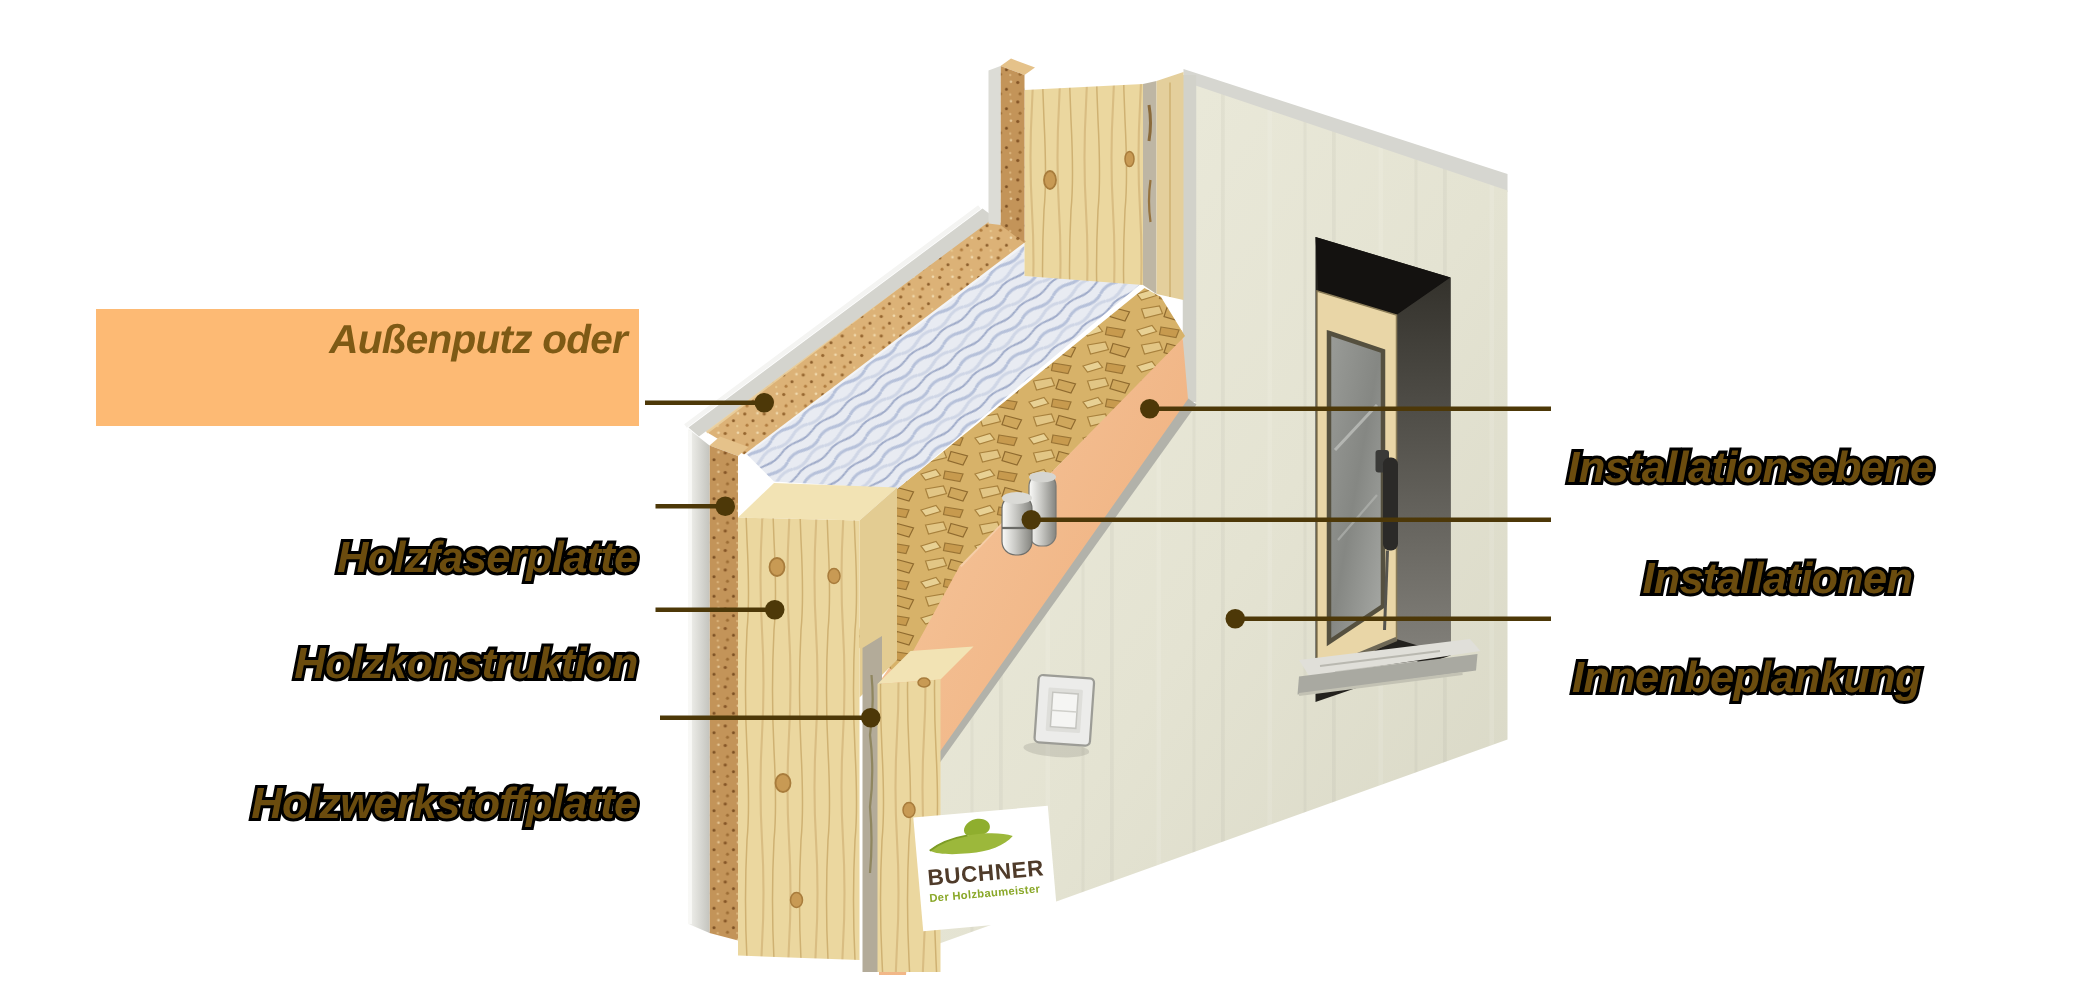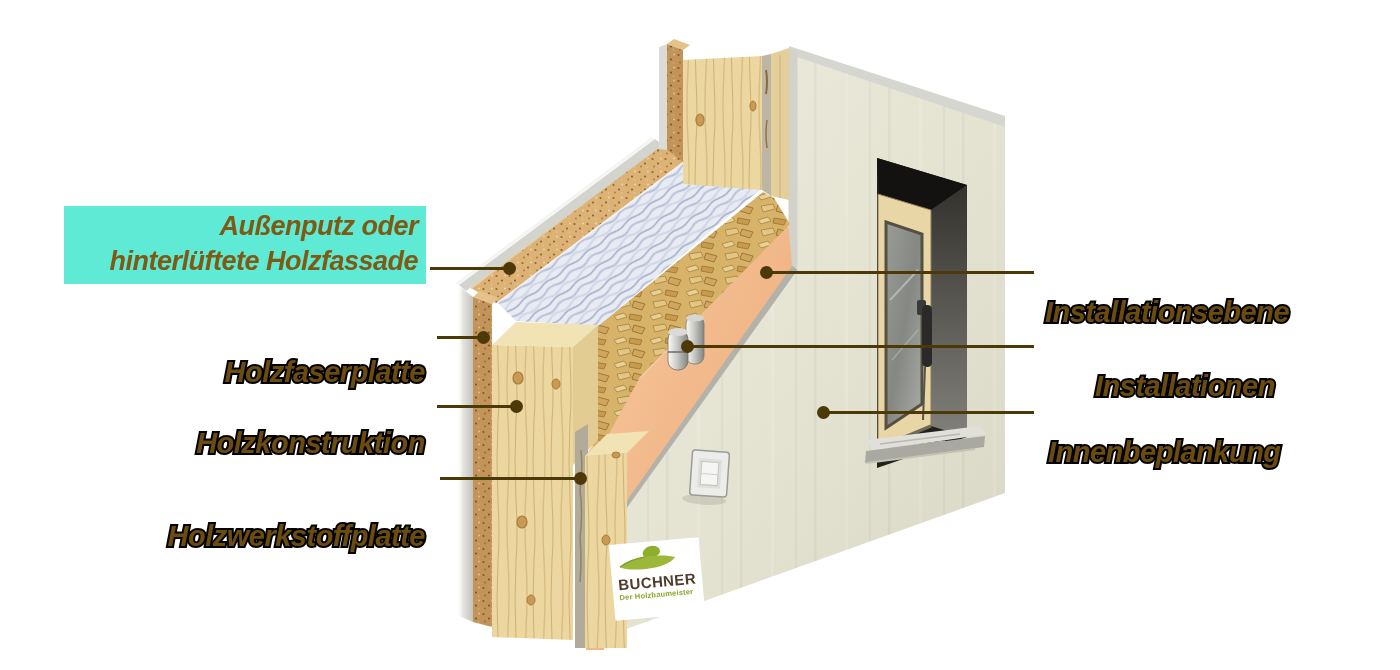--- a/index.html
+++ b/index.html
@@ -8,21 +8,21 @@
   #art{position:absolute;left:0;top:0;width:1400px;height:670px;}
 
   
   .lbl{position:absolute;white-space:nowrap;font:italic 700 29px "Liberation Sans",sans-serif;
        color:#6b4c0e;letter-spacing:-0.5px;margin-top:39px;}
   .lbl .under{position:absolute;left:0;top:0;color:#000;-webkit-text-stroke:4px #000;z-index:0;}
   .lbl .over{position:relative;z-index:1;}
   .lbl-right{text-align:left;}
   .lbl-left{text-align:left;}
 
-  .lbl-box{position:absolute;left:64px;top:206px;width:354px;height:75px;background:#5eead4;
+  .lbl-box{position:absolute;left:64px;top:206px;width:354px;height:75px;background:#fdba74;
            text-align:right;padding:3px 8px 0 0;font:italic 700 27px "Liberation Sans",sans-serif;
            color:#7e5a15;line-height:35px;letter-spacing:-0.5px;}
 
   
   .line{position:absolute;height:3px;background:#4d3808;z-index:5;}
   .dot{position:absolute;width:13px;height:13px;border-radius:50%;background:#4d3808;z-index:5;}
 
   
   .logo{position:absolute;left:612px;top:541px;width:90px;height:76px;background:#fff;
         transform:rotate(-5deg);z-index:4;padding:4px 0 0 6px;box-sizing:border-box;}
@@ -236,21 +236,20 @@
   <div class="dot" style="left:760px;top:266px;"></div>
 
   <div class="line" style="left:687px;top:345px;width:347px;"></div>
   <div class="dot" style="left:681px;top:340px;"></div>
 
   <div class="line" style="left:823px;top:411px;width:211px;"></div>
   <div class="dot" style="left:817px;top:406px;"></div>
 
   <div class="lbl-box">
     <div>Außenputz oder</div>
-    <div>hinterlüftete Holzfassade</div>
   </div>
 
   <div class="lbl lbl-left" style="right:975px;top:317px;">
     <span class="under">Holzfaserplatte</span><span class="over">Holzfaserplatte</span>
   </div>
 
   <div class="lbl lbl-left" style="right:975px;top:388px;">
     <span class="under">Holzkonstruktion</span><span class="over">Holzkonstruktion</span>
   </div>
 

